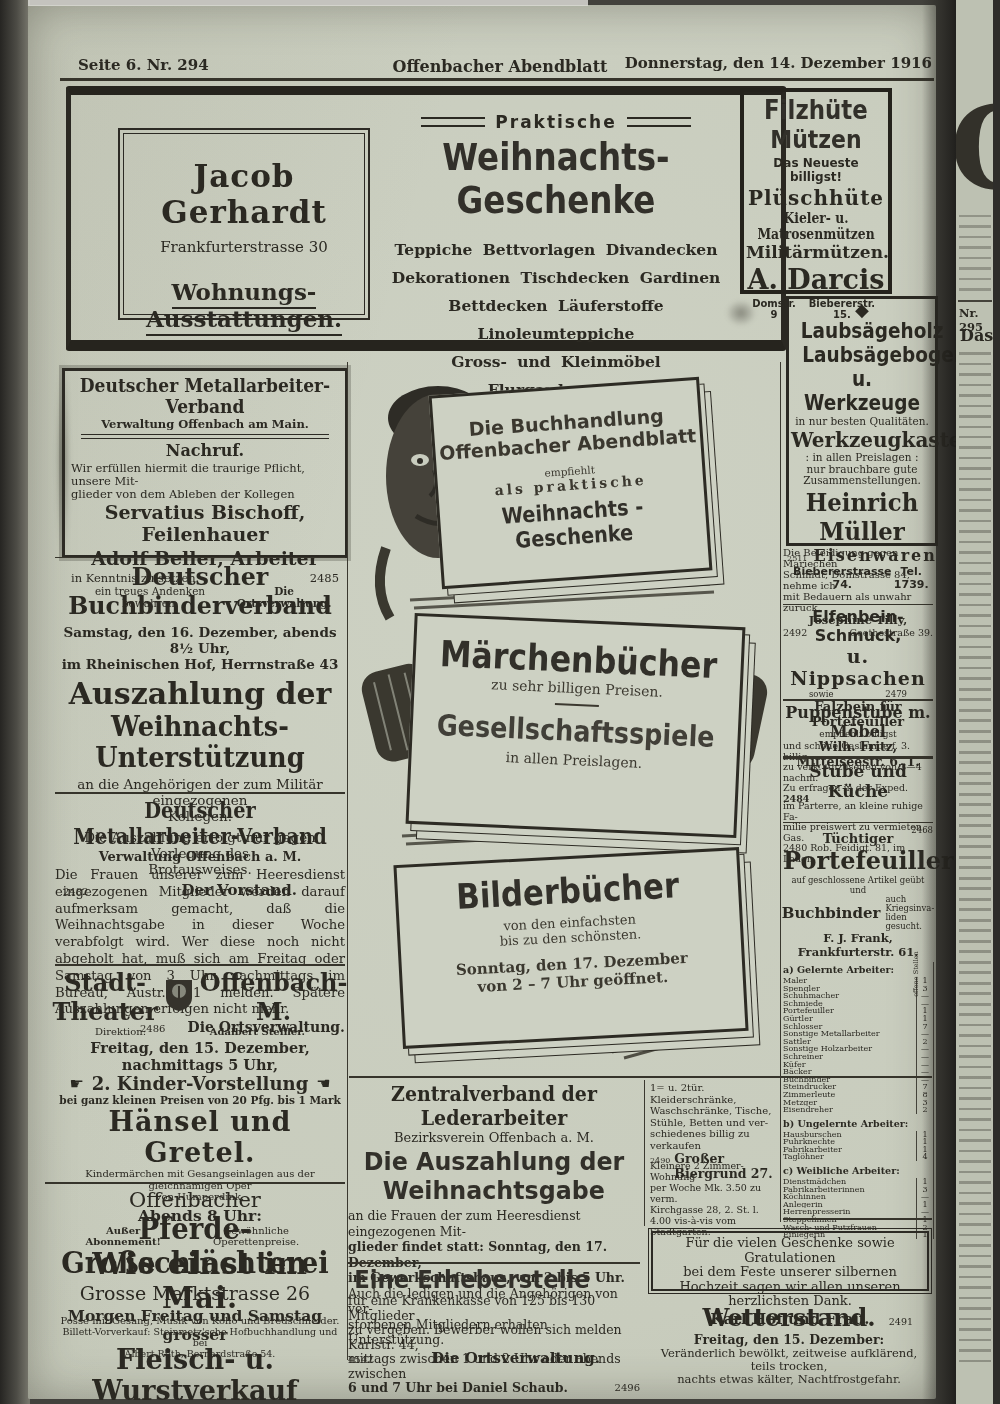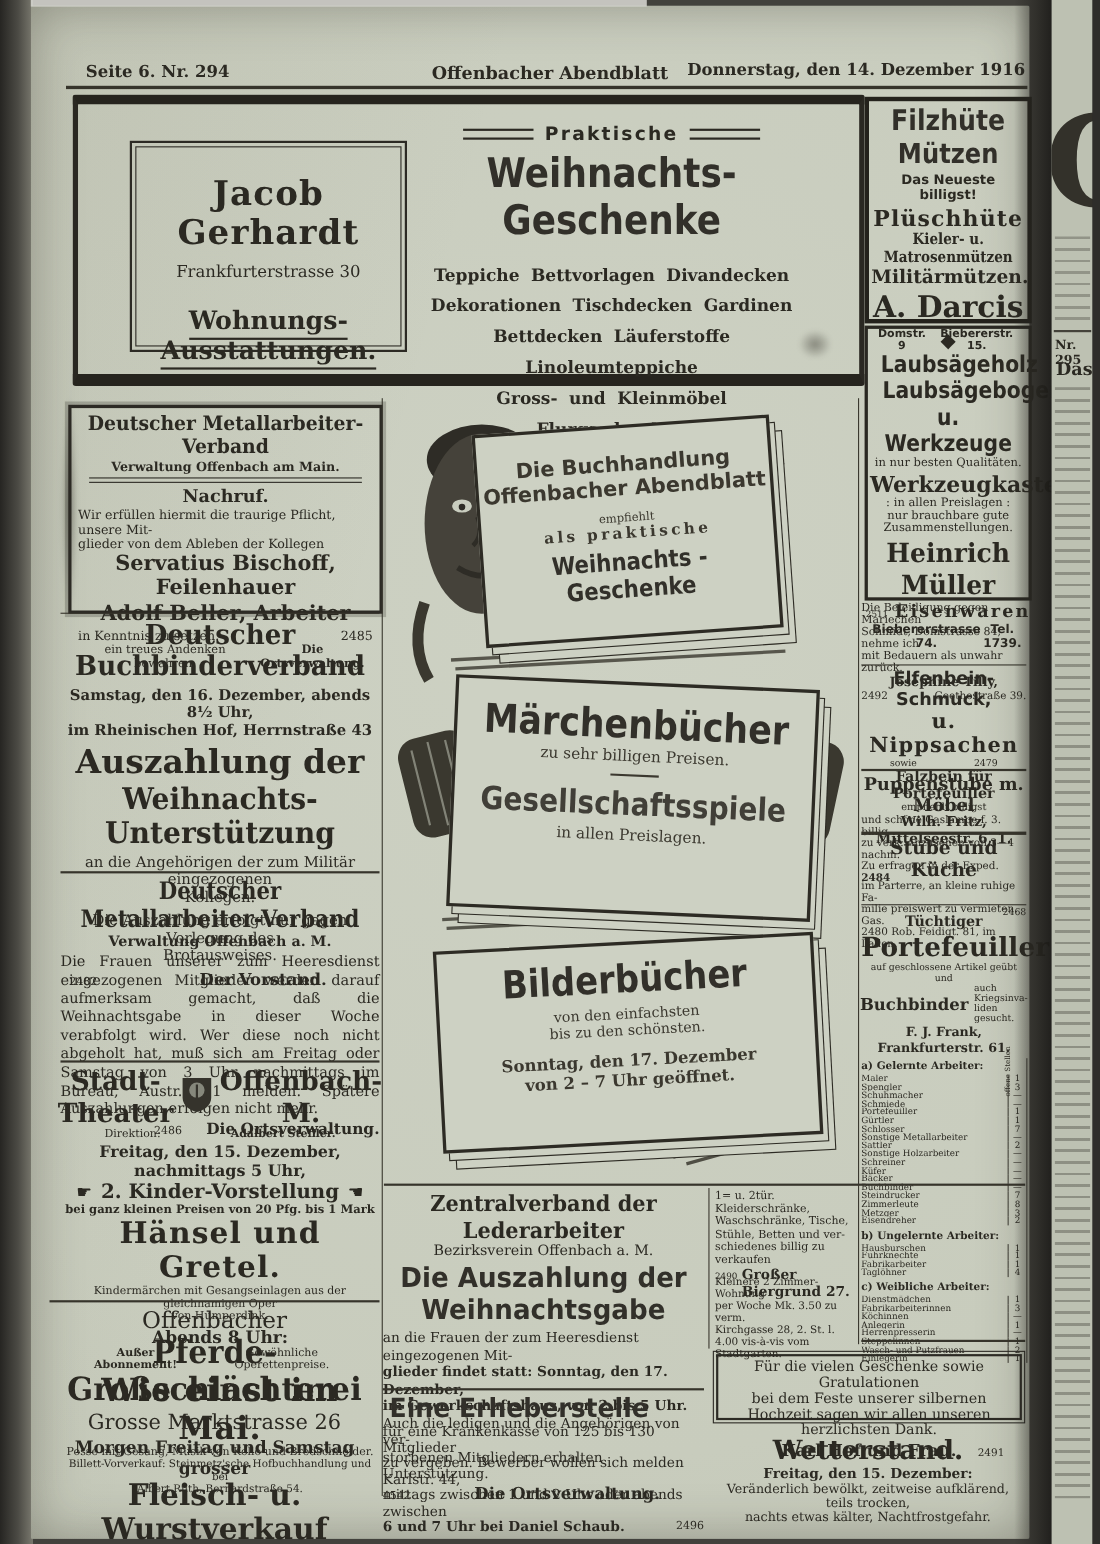--- a/index.html
+++ b/index.html
@@ -251,21 +251,21 @@
 
     <div class="panel" style="left:48px;top:498px;width:340px;height:178px;transform:rotate(-3deg);">
       <div class="g" style="font-size:35px;margin-top:12px;"><span class="cond">Bilderbücher</span></div>
       <div class="ser" style="font-size:13px;margin-top:4px;">von den einfachsten</div>
       <div class="ser" style="font-size:13px;">bis zu den schönsten.</div>
       <div class="ser b" style="font-size:15px;margin-top:10px;">Sonntag, den 17. Dezember</div>
       <div class="ser b" style="font-size:15px;">von 2 – 7 Uhr geöffnet.</div>
     </div>
   </div>
 
-  <div class="abs c" style="left:786px;top:88px;width:140px;height:192px;border:4px solid #24221c;padding:3px 2px;">
+  <div class="abs c" style="left:740px;top:88px;width:140px;height:192px;border:4px solid #24221c;padding:3px 2px;">
     <div class="g" style="font-size:26px;"><span class="cond">Filzhüte</span></div>
     <div class="g" style="font-size:25px;"><span class="cond">Mützen</span></div>
     <div class="sans b" style="font-size:12px;margin-top:2px;">Das Neueste billigst!</div>
     <div class="ser b" style="font-size:20px;letter-spacing:1px;margin-top:2px;">Plüschhüte</div>
     <div class="ser b" style="font-size:14px;"><span class="cond">Kieler- u. Matrosenmützen</span></div>
     <div class="ser b" style="font-size:17px;">Militärmützen.</div>
     <div class="ser b" style="font-size:27px;margin-top:2px;">A. Darcis</div>
     <div class="row sans b" style="font-size:10px;padding:0 2px;margin-top:3px;">
       <span>Domstr. 9</span>
       <span>Biebererstr. 15.</span>

